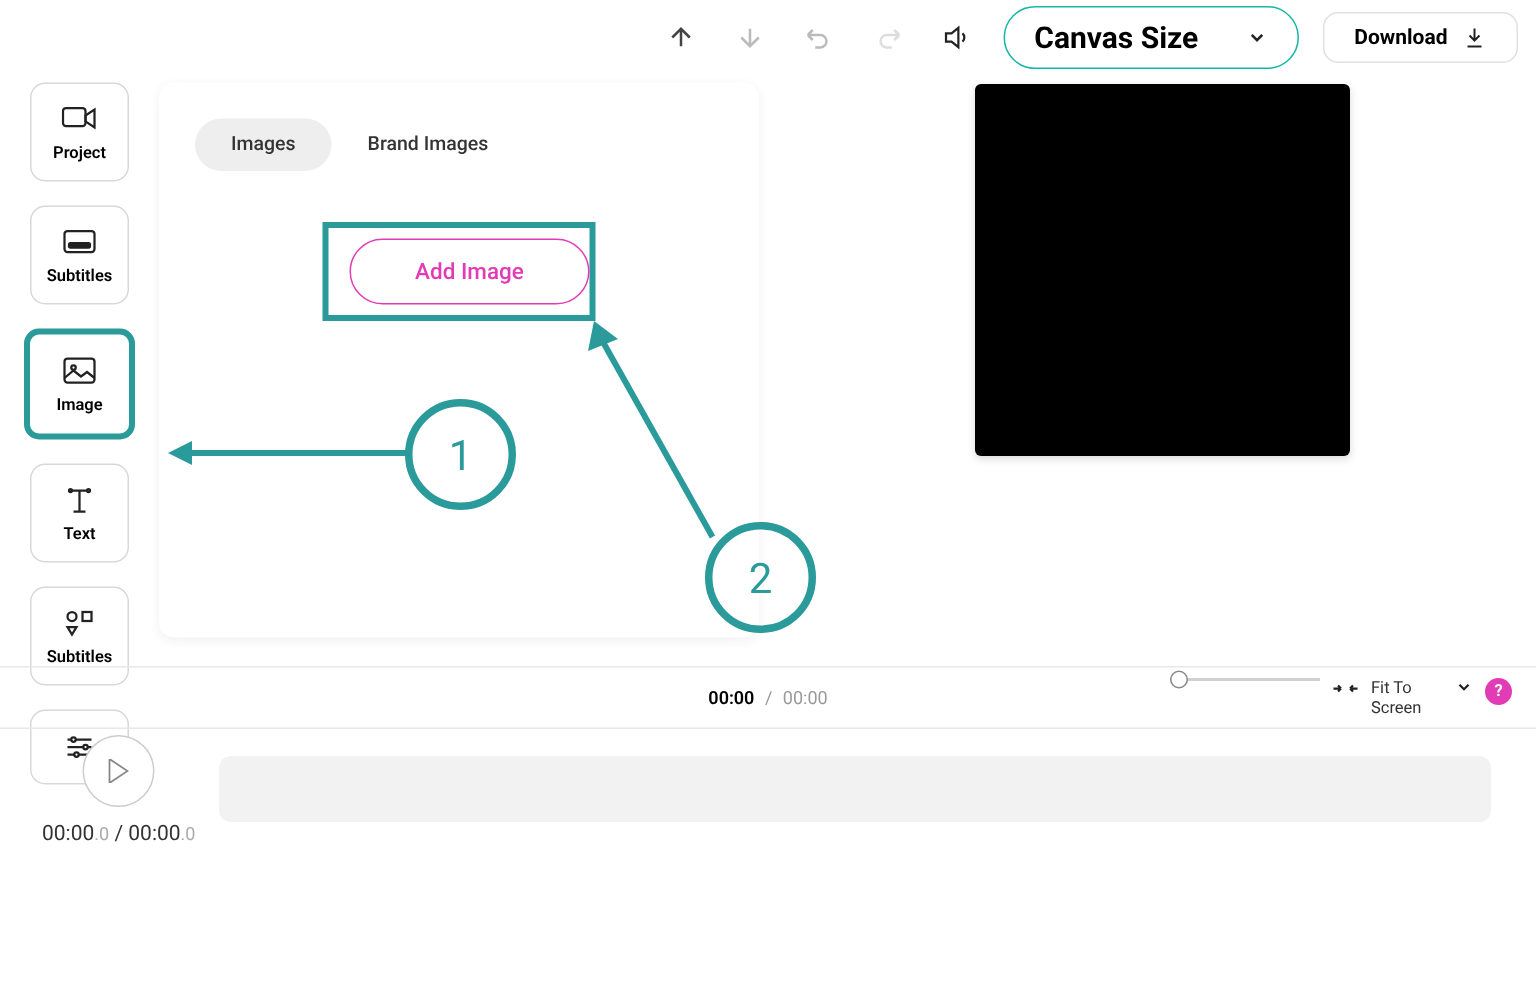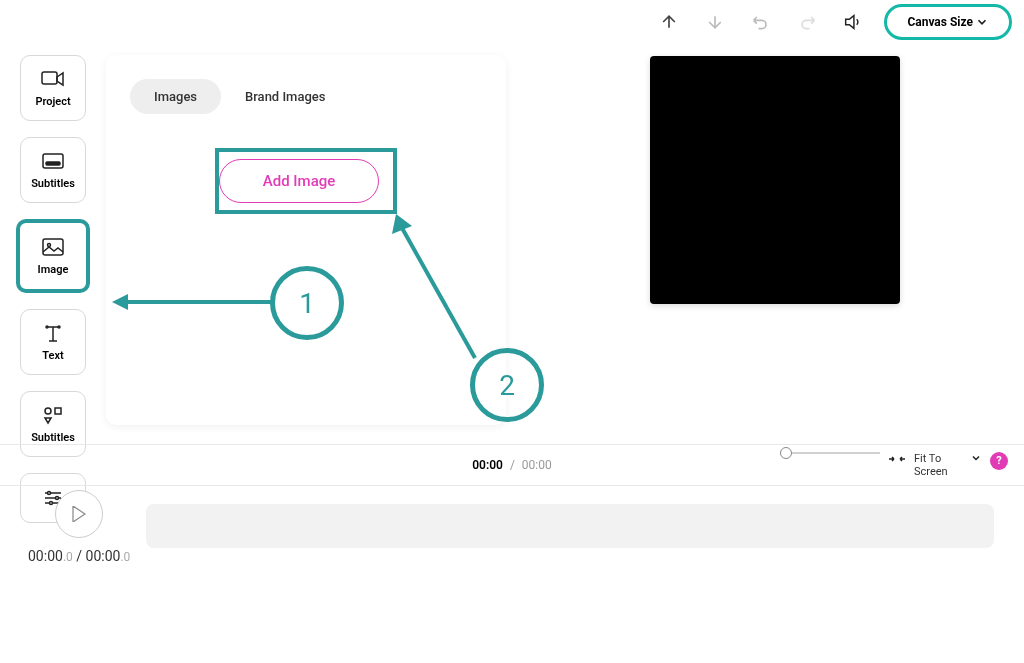--- a/index.html
+++ b/index.html
@@ -1,35 +1,35 @@
 <!DOCTYPE html>
 <html><head>
   <meta charset="utf-8">
   <style>
     * { box-sizing: border-box; margin: 0; padding: 0; font-family: -apple-system, BlinkMacSystemFont, "Segoe UI", Roboto, sans-serif; }
     body { width: 1024px; height: 663px; background: #fff; position: relative; overflow: hidden; }
 
     
     .top-toolbar { position: absolute; top: 4px; right: 12px; display: flex; align-items: center; gap: 16px; }
     .tb-icon { width: 30px; height: 30px; display: flex; align-items: center; justify-content: center; cursor: pointer; }
-    .canvas-size-btn { border: 3px solid #14b8a6; border-radius: 22px; padding: 8px 20px; display: flex; align-items: center; gap: 2px; font-weight: 700; font-size: 12px; cursor: pointer; background: #fff; }
+    .canvas-size-btn { border: 1px solid #14b8a6; border-radius: 22px; padding: 8px 20px; display: flex; align-items: center; gap: 32px; font-weight: 700; font-size: 20px; cursor: pointer; background: #fff; }
     .download-btn { background: #fff; border: 1px solid #e0e0e0; border-radius: 10px; padding: 8px 20px; display: flex; align-items: center; gap: 10px; font-weight: 700; font-size: 14px; cursor: pointer; }
 
     
     .left-sidebar { position: absolute; left: 20px; top: 55px; display: flex; flex-direction: column; gap: 16px; }
     .side-item { width: 66px; height: 66px; border: 1px solid #d8d8d8; border-radius: 10px; display: flex; flex-direction: column; align-items: center; justify-content: center; gap: 6px; font-size: 11px; font-weight: 600; cursor: pointer; background: #fff; }
     .side-item.active { border: 4px solid #2a9a9a; width: 74px; height: 74px; margin-left: -4px; }
     .side-item svg { width: 24px; height: 20px; }
 
     
     .main-panel { position: absolute; left: 106px; top: 55px; width: 400px; height: 370px; background: #fff; border-radius: 10px; box-shadow: 0 2px 8px rgba(0,0,0,0.06); padding: 24px; }
     .tabs { display: flex; gap: 0; }
     .tab { padding: 10px 24px; border-radius: 20px; font-size: 13px; font-weight: 500; cursor: pointer; color: #333; }
     .tab.active { background: #eeeeee; }
-    .add-image-wrap { margin: 34px auto 0; width: 182px; height: 66px; border: 4px solid #2a9a9a; display: flex; align-items: center; justify-content: flex-start; position: relative; }
+    .add-image-wrap { margin: 34px auto 0; width: 182px; height: 66px; border: 4px solid #2a9a9a; display: flex; align-items: center; justify-content: flex-end; position: relative; }
     .add-image-btn { width: 160px; height: 44px; border: 1px solid #e23bb6; border-radius: 22px; display: flex; align-items: center; justify-content: center; color: #e23bb6; font-size: 15px; font-weight: 500; cursor: pointer; }
 
     
     .arrow-left { position: absolute; left: 112px; top: 292px; pointer-events: none; }
     .arrow-up { position: absolute; left: 380px; top: 210px; pointer-events: none; }
     .circle-num { position: absolute; width: 74px; height: 74px; border: 5px solid #2a9a9a; border-radius: 50%; display: flex; align-items: center; justify-content: center; font-size: 28px; color: #2a9a9a; font-weight: 400; pointer-events: none; }
     .circle-1 { left: 270px; top: 266px; }
     .circle-2 { left: 470px; top: 348px; }
 
     
@@ -85,20 +85,26 @@
         <path d="M4 9v6h4l5 4V5L8 9H4z"></path>
         <path d="M16 9a4 4 0 010 6"></path>
       </svg>
   </div>
   <div class="canvas-size-btn">
     <span>Canvas Size</span>
     <svg viewBox="0 0 24 24" width="14" height="14" fill="none" stroke="#222" stroke-width="3">
         <path d="M6 9l6 6 6-6"></path>
       </svg>
   </div>
+  <div class="download-btn">
+    <span>Download</span>
+    <svg viewBox="0 0 24 24" width="16" height="16" fill="none" stroke="#222" stroke-width="2">
+        <path d="M12 3v12M7 10l5 5 5-5M5 21h14"></path>
+      </svg>
+  </div>
 </div>
 
 <div class="left-sidebar">
   <div class="side-item">
     <svg viewBox="0 0 24 20" fill="none" stroke="#222" stroke-width="1.5">
         <rect x="1" y="3" width="15" height="12" rx="2"></rect>
         <path d="M16 8l6-4v12l-6-4z"></path>
       </svg>
     <span>Project</span>
   </div>

